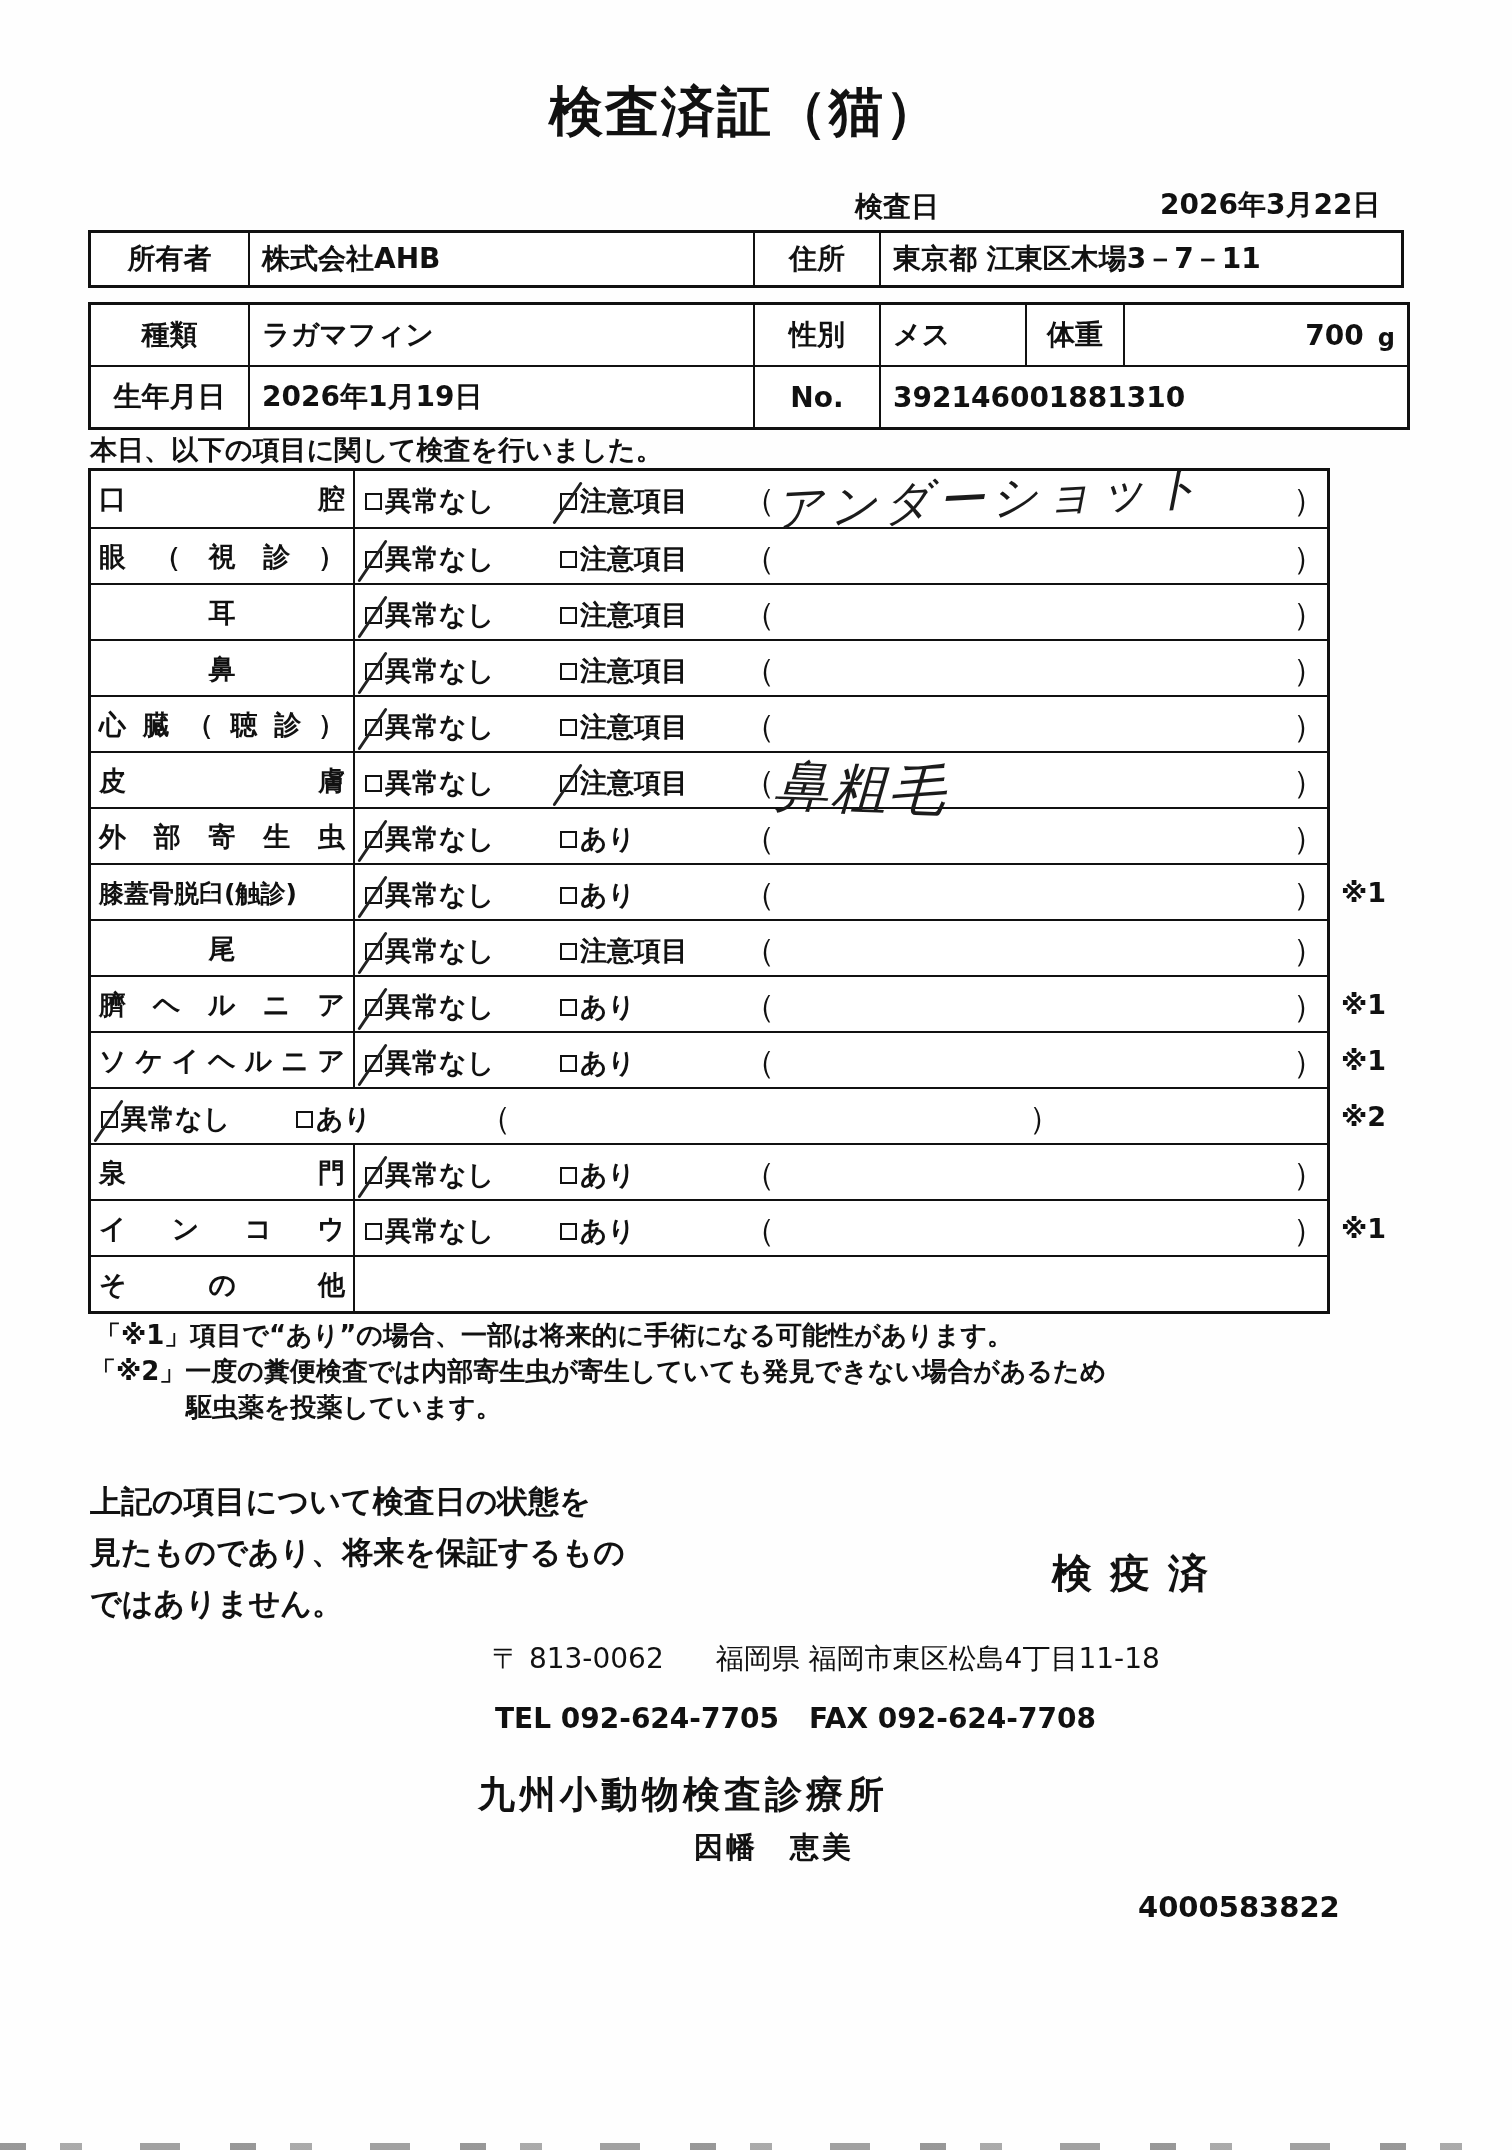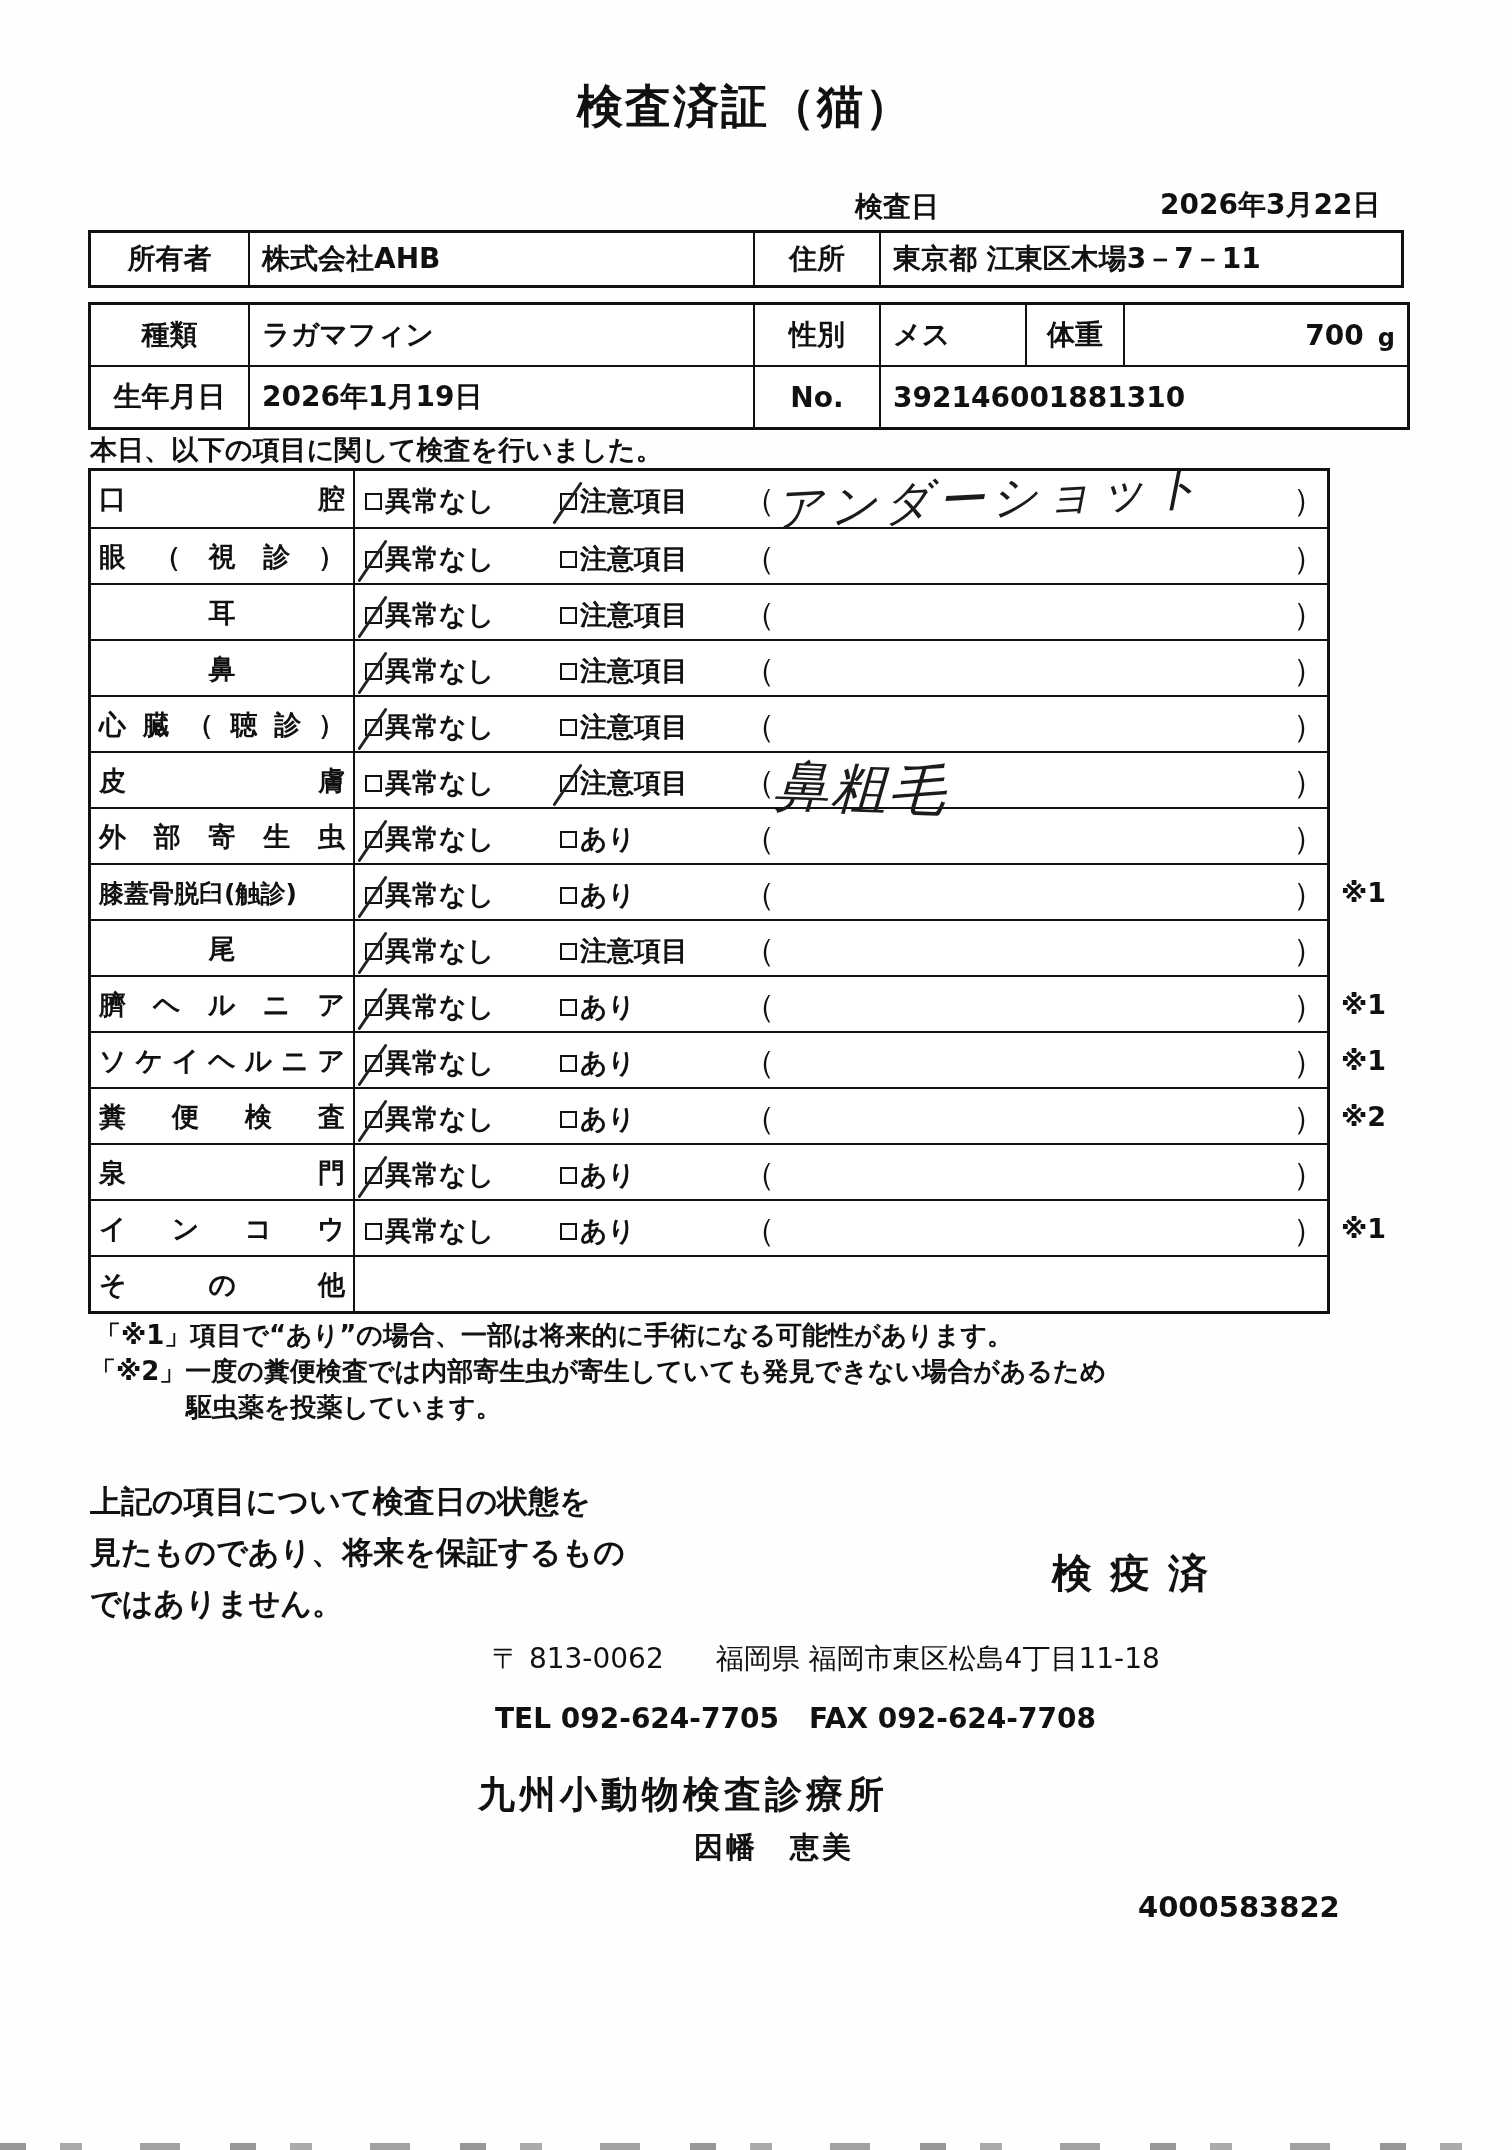--- a/index.html
+++ b/index.html
@@ -10,21 +10,21 @@
     margin: 0 auto;
     background: #fefefe;
     font-family: "DejaVu Sans", sans-serif;
     color: #111;
     overflow: hidden;
   }
   
   .title {
     position: absolute; top: 76px; left: 0; width: 1490px;
     text-align: center;
-    font-size: 46px; font-weight: 700; letter-spacing: 2px;
+    font-size: 54px; font-weight: 700; letter-spacing: 2px;
   }
   .exam-date-label {
     position: absolute; top: 188px; left: 855px;
     font-size: 28px; font-weight: 700;
   }
   .exam-date-value {
     position: absolute; top: 186px; left: 1160px; width: 240px;
     font-size: 28px; font-weight: 700; text-align: left;
   }
   
@@ -362,21 +362,20 @@
             <span class="box" data-checked="false"></span>
             <span>あり</span>
           </span>
         <span class="paren po">（</span>
         <span class="paren pc">）</span>
       </div>
       <div class="enote">※1</div>
     </div>
 
     <div class="erow">
-      <div class="elabel spread">糞便検査</div>
       <div class="eopts">
         <span class="opt opt1">
             <span class="box" data-checked="true"></span>
             <span>異常なし</span>
           </span>
         <span class="opt opt2">
             <span class="box" data-checked="false"></span>
             <span>あり</span>
           </span>
         <span class="paren po">（</span>

